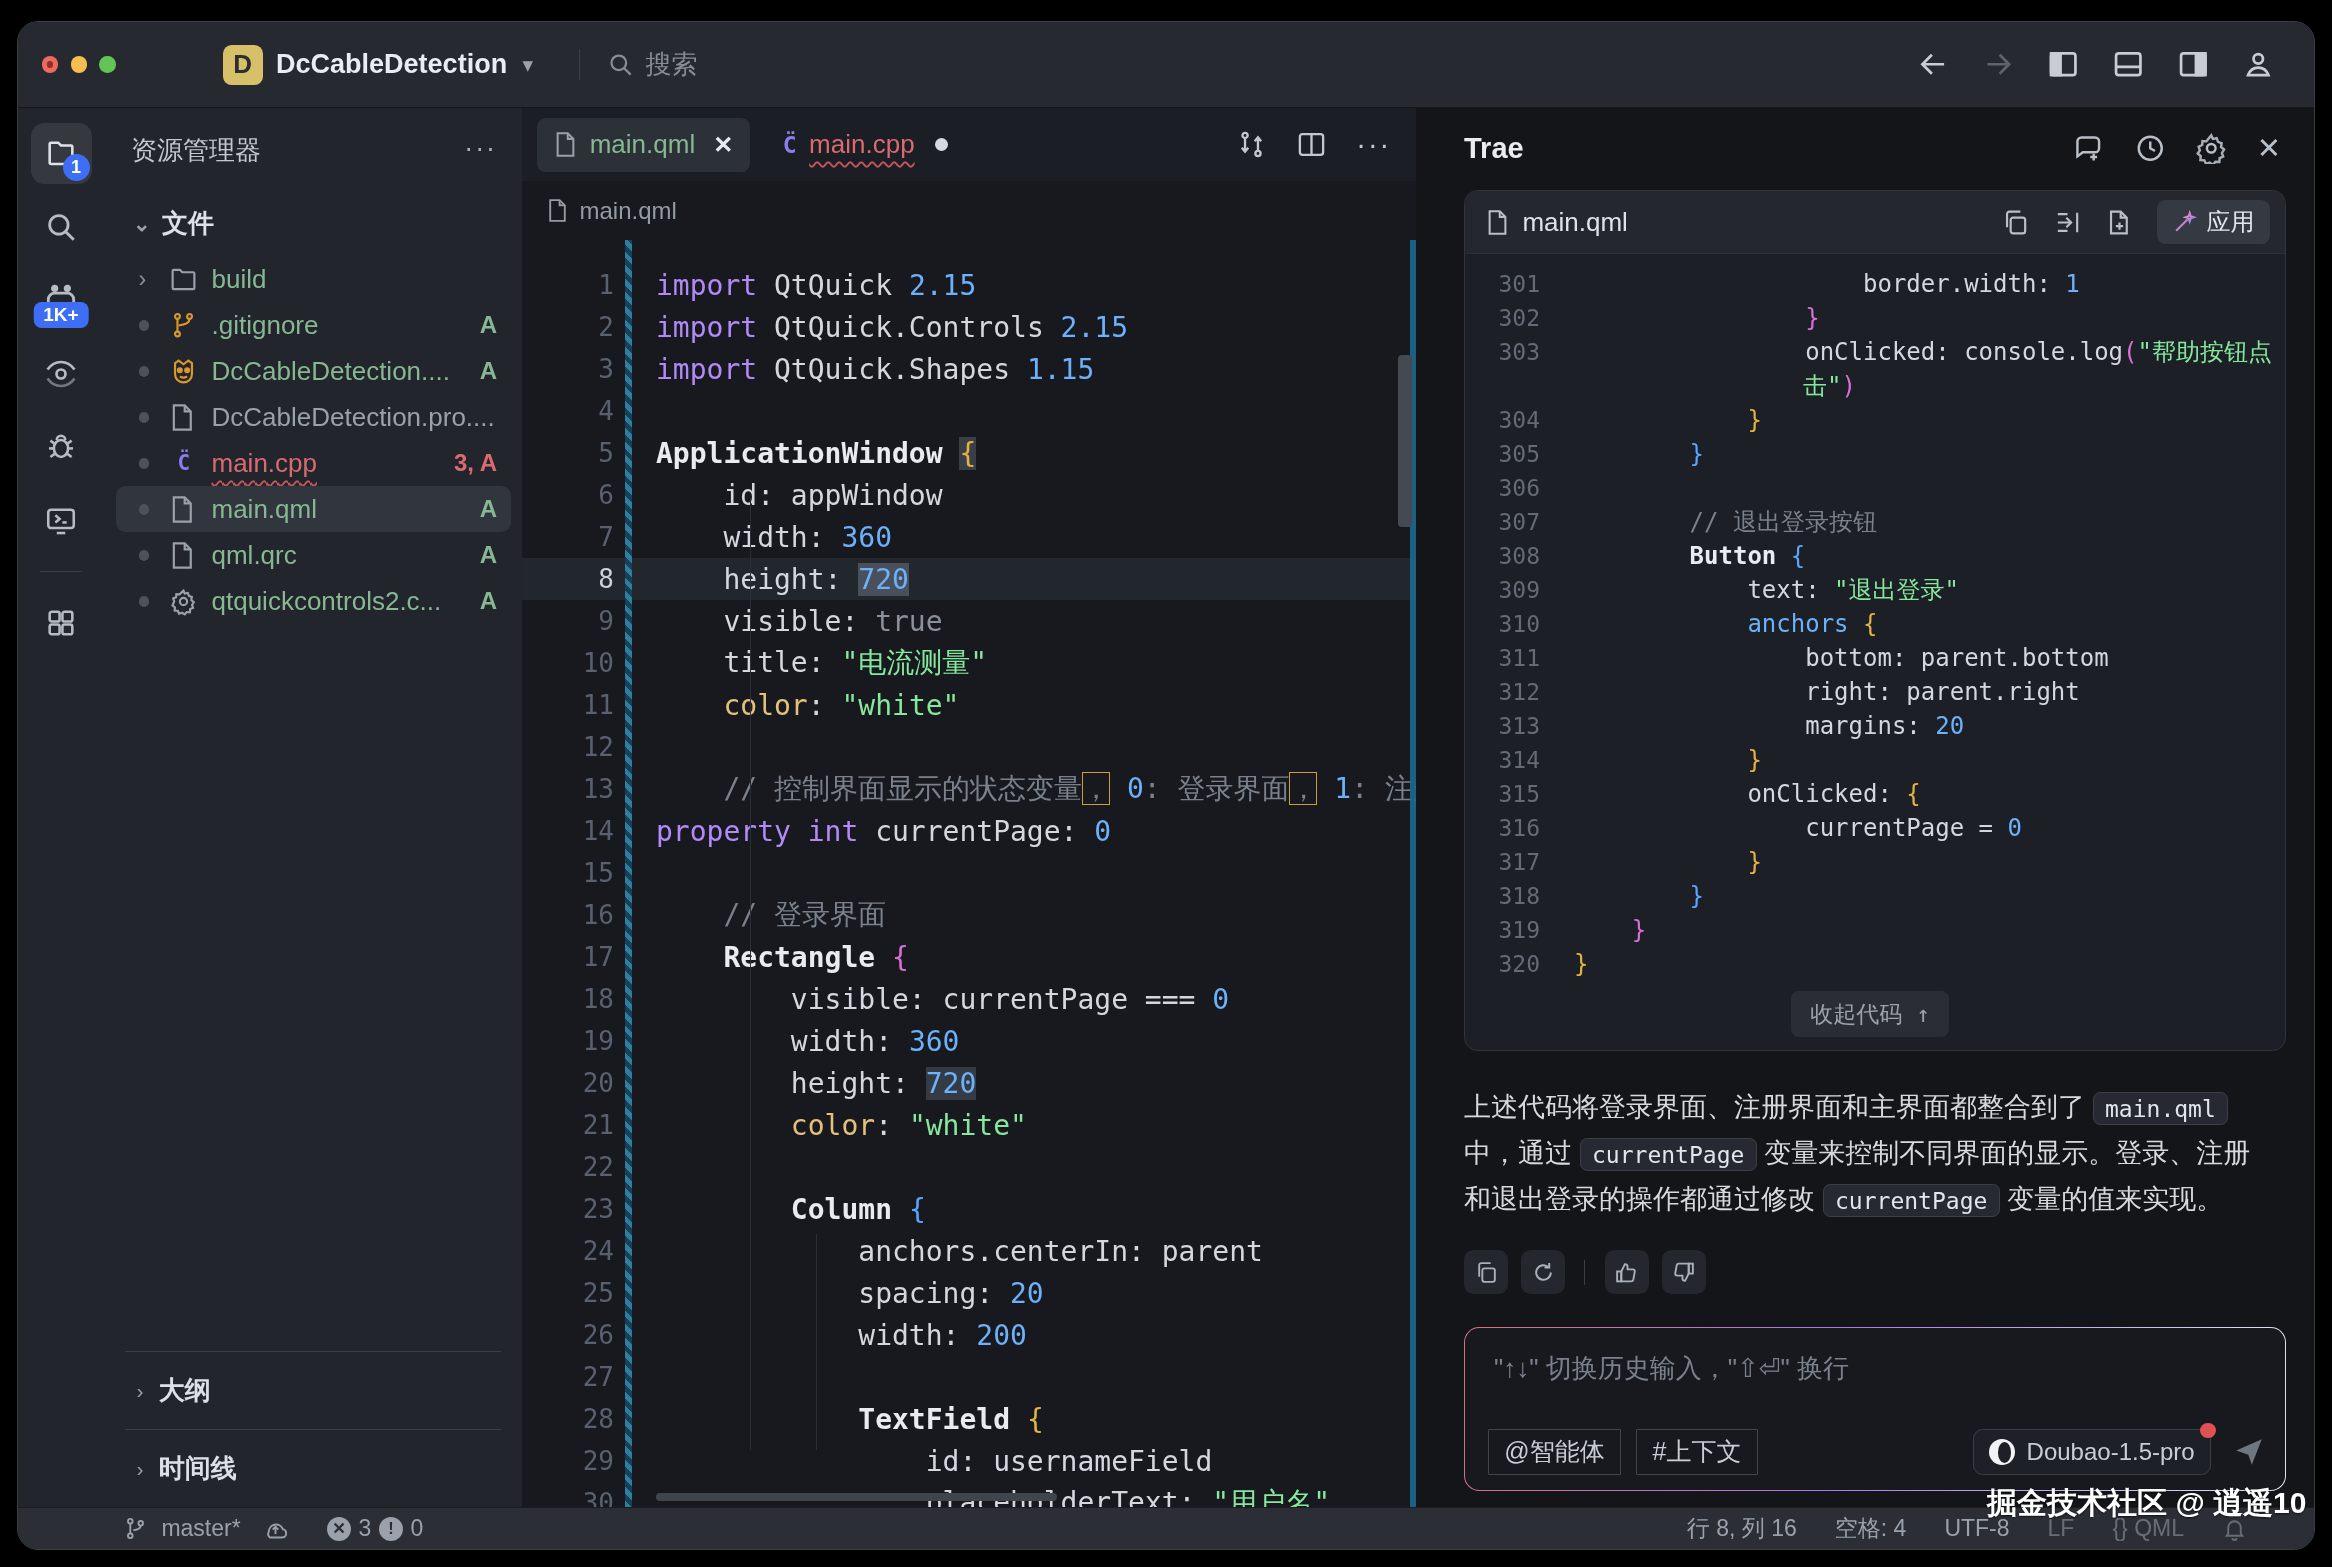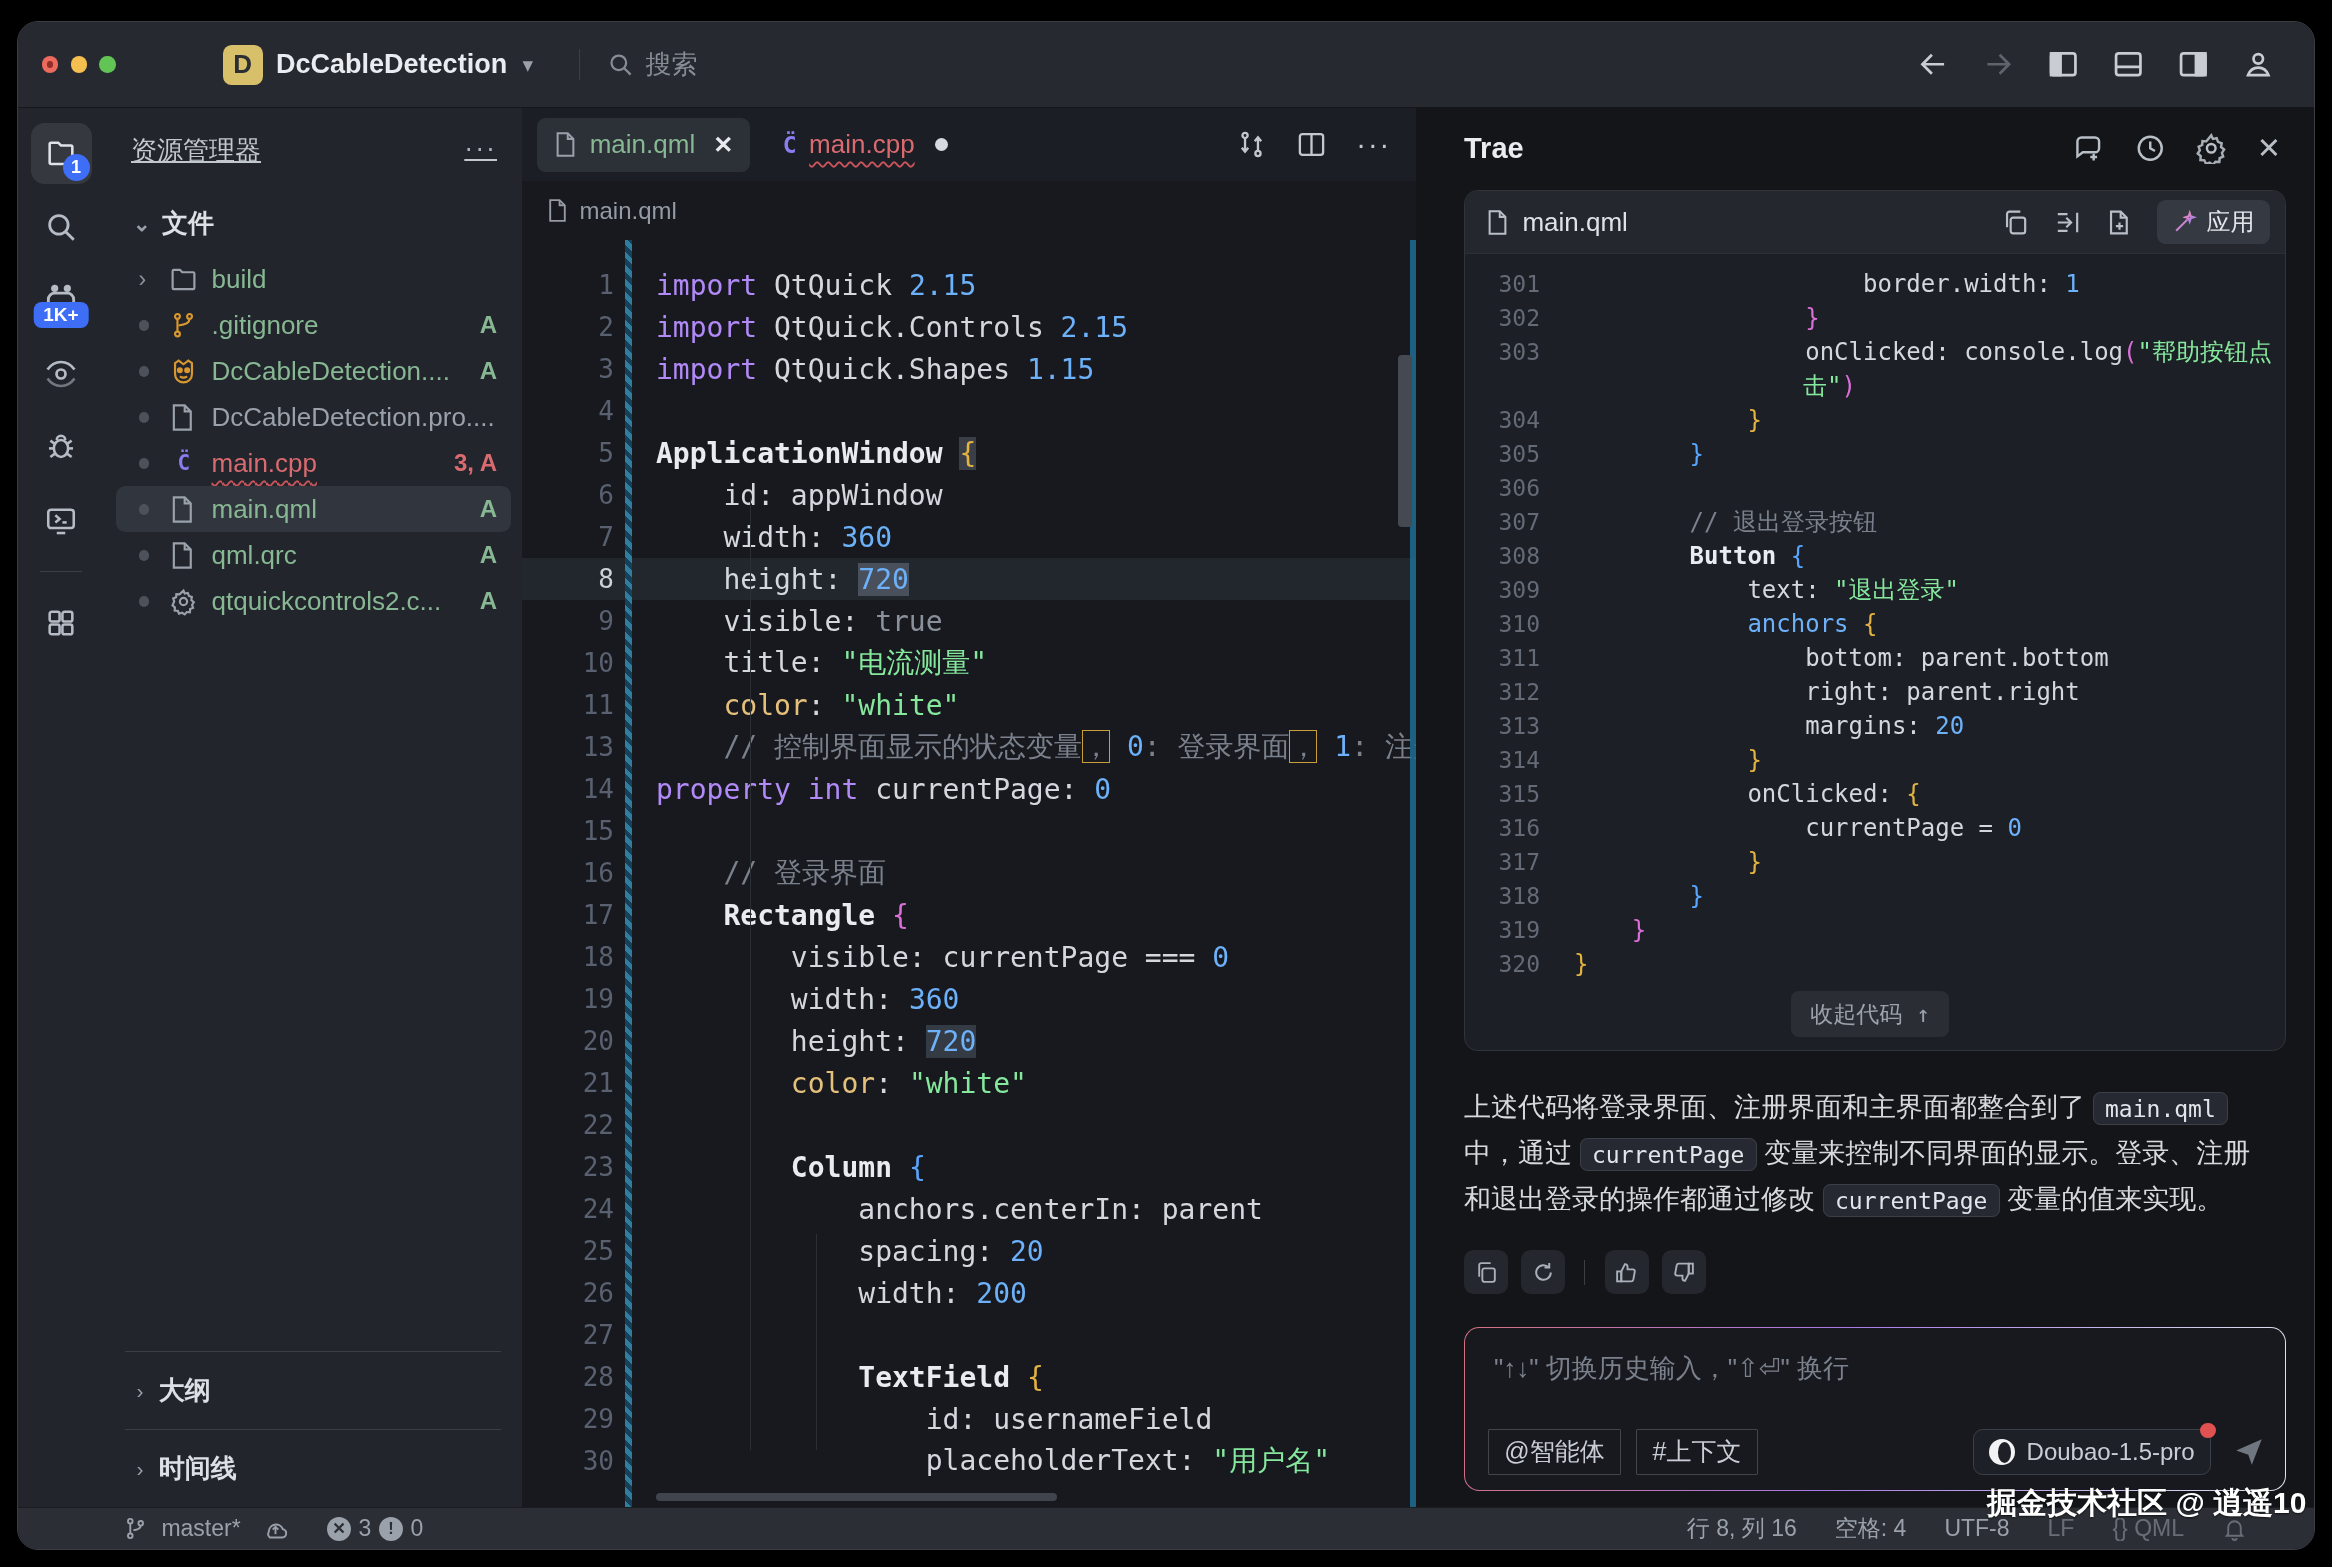--- a/index.html
+++ b/index.html
@@ -27,21 +27,21 @@
   
   .activity { position:absolute; left:0; top:86px; bottom:42px; width:86px; background:#22252b; display:flex; flex-direction:column; align-items:center; padding-top:15.3px; gap:12.4px; }
   .act-btn { width:61px; height:61px; border-radius:13.4px; display:flex; align-items:center; justify-content:center; color:#b6bcc5; position:relative; }
   .act-btn.active { background:#35393f; color:#dfe3e8; }
   .act-badge { position:absolute; right:1.9px; bottom:3.8px; background:#3d6ef5; color:#fff; font-size:18px; font-weight:bold; border-radius:50%; width:27px; height:27px; display:flex; align-items:center;justify-content:center; }
   .kpill { position:absolute; left:50%; transform:translateX(-50%); bottom:2.9px; background:#3d6ef5; color:#fff; font-size:19px; font-weight:bold; border-radius:8px; padding:1.9px 9.6px; }
   .act-div { width:42px; height:1px; background:#3a3e45; margin:7.6px 0; }
 
   
   .sidebar { position:absolute; left:86px; top:86px; bottom:42px; width:418px; background:#22252b; }
-  .sb-head { display:flex; align-items:flex-start; padding:25px 25px 0 27px; color:#c3c8cf; font-size:26px;text-decoration:underline; }
+  .sb-head { display:flex; align-items:flex-start; padding:25px 25px 0 27px; color:#c3c8cf; font-size:26px; }
   .sb-dots { margin-left:auto; color:#aab0b9; font-size:27px; letter-spacing:1.9px; }
   .sb-files { display:flex; align-items:center; gap:11.5px; padding:38px 0 0 29px; color:#dde1e6; font-size:26px; font-weight:bold; }
   .tree { margin-top:15.3px; }
   .trow { height:46px; display:flex; align-items:center; margin:0 11.5px; border-radius:9.6px; padding:0 13.4px 0 23px; position:relative; }
   .trow.sel { background:#31353d; }
   .t-gut { width:29px; color:#8a919c; font-size:23px; display:flex; align-items:center; }
   .t-dot { width:10.5px; height:10.5px; border-radius:50%; background:#4d525a; }
   .t-ico { width:32.5px; display:flex; align-items:center; justify-content:center; margin-right:11.5px; }
   .t-name { font-size:26px; }
   .t-badge { margin-left:auto; font-size:24px; font-weight:bold; }
@@ -455,20 +455,24 @@
           </div>
           <div class="cl">
             <span class="ln">10</span>
             <span class="lc"><span class="tk-p">    title: </span><span class="tk-s">"电流测量"</span></span>
           </div>
           <div class="cl">
             <span class="ln">11</span>
             <span class="lc"><span class="tk-p">    </span><span class="tk-yp">color</span><span class="tk-p">: </span><span class="tk-s">"white"</span></span>
           </div>
           <div class="cl">
+            <span class="ln">12</span>
+            <span class="lc"></span>
+          </div>
+          <div class="cl">
             <span class="ln">13</span>
             <span class="lc"><span class="tk-c">    // 控制界面显示的状态变量</span><span class="tk-bx">，</span><span class="tk-c"> </span><span class="tk-n">0</span><span class="tk-c">: 登录界面</span><span class="tk-bx">，</span><span class="tk-c"> </span><span class="tk-n">1</span><span class="tk-c">: 注册界面</span></span>
           </div>
           <div class="cl">
             <span class="ln">14</span>
             <span class="lc"><span class="tk-k">property</span><span class="tk-p"> </span><span class="tk-k">int</span><span class="tk-p"> currentPage: </span><span class="tk-n">0</span></span>
           </div>
           <div class="cl">
             <span class="ln">15</span>
             <span class="lc"></span>

